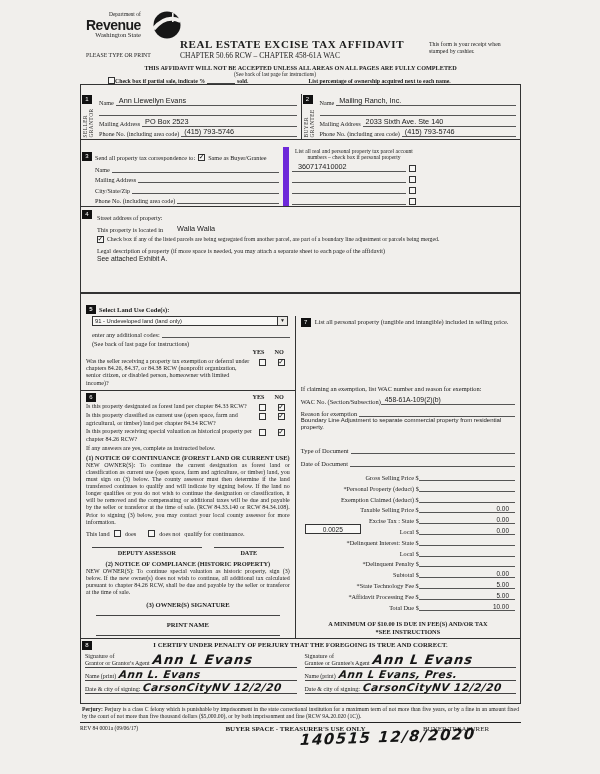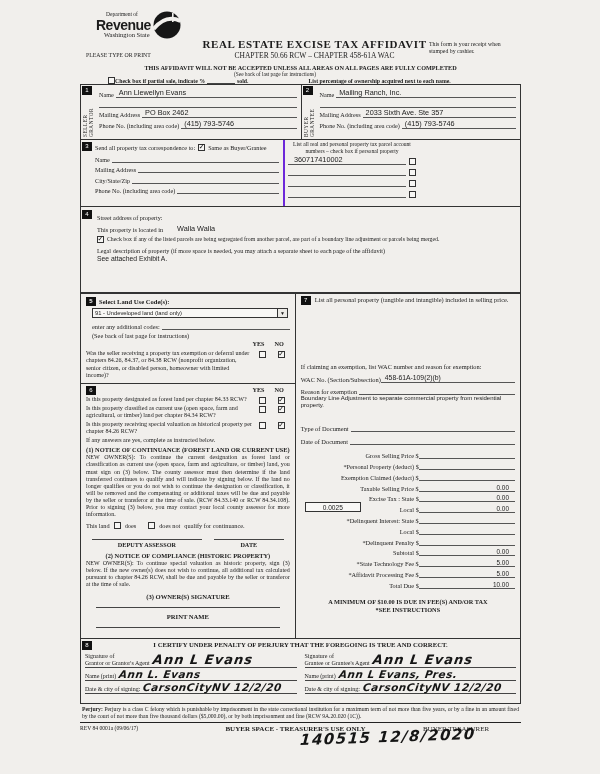--- a/index.html
+++ b/index.html
@@ -25,57 +25,57 @@
   }
   .sans { font-family:"Liberation Sans",sans-serif; }
   .hw {
     font-family:"DejaVu Sans",sans-serif; font-style:italic; font-weight:bold;
     transform:skewX(-8deg); display:inline-block; white-space:nowrap; color:#151515;
   }
   .uline { border-bottom:1px solid #555; }
 
   
   .header { position:relative; height:77px; }
-  .logo-txt { position:absolute; left:16px; top:4px; line-height:1; }
+  .logo-txt { position:absolute; left:6px; top:4px; line-height:1;text-align:right; }
   .logo-dept { font-size:5.5px; margin-left:10px; }
   .logo-rev  { font-size:14px; font-weight:bold; font-family:"Liberation Sans",sans-serif; letter-spacing:-0.5px; }
   .logo-ws   { font-size:6.5px; margin-left:8px; }
   .logo-mark { position:absolute; left:72px; top:2px; }
-  .title-blk { position:absolute; left:100px; right:72px; top:30px; text-align:center; }
+  .title-blk { position:absolute; left:100px; right:72px; top:30px; text-align:left; }
   .main-title { font-size:11px; font-weight:bold; letter-spacing:0.6px; }
   .chapter { font-size:7.5px; margin-top:1px; }
   .receipt { position:absolute; right:0; top:33px; width:92px; font-size:5.8px; line-height:1.25; }
   .please { position:absolute; left:6px; top:44px; font-size:5.8px; }
   .warning { position:absolute; left:0; right:0; top:56px; text-align:center; font-size:6.2px; font-weight:bold; }
   .seeback { position:absolute; left:95px; width:200px; top:63px; text-align:center; font-size:5.3px; }
   .partial-row { position:absolute; left:28px; right:0; top:69px; display:flex; align-items:flex-end; font-size:5.8px; font-weight:bold; }
   .partial-gap { width:28px; border-bottom:1px solid #444; margin:0 2px; }
   .own-note { margin-left:60px; }
 
   
   .bx { border:1px solid #333; background:transparent; }
-  .stack > .bx { margin-top:-1px; }
+  .stack > .bx { margin-top:-1px;align-items:flex-end; }
 
   
   .box12 { display:flex; height:56px; }
   .half { position:relative; width:50%; padding:2px 4px 2px 18px; }
   .half + .half { border-left:1px solid #333; }
   .vlabel { position:absolute; left:1px; top:11px; bottom:2px; display:flex; gap:0; }
   .vlabel span { writing-mode:vertical-rl; transform:rotate(180deg); font-size:5.3px; letter-spacing:0.5px; }
   .half .badge { position:absolute; left:1px; top:1px; }
   .fld { display:flex; align-items:flex-end; height:10.5px; }
   .flbl { white-space:nowrap; font-size:6.2px; padding-right:2px; }
   .fval { flex:1; border-bottom:1px solid #555; font-size:7.3px; font-family:"Liberation Sans",sans-serif; padding:0 0 0 3px; line-height:9px; min-height:9px; }
   .blankline { height:10px; border-bottom:1px solid #555; }
 
   
   .box3 { display:flex; height:68px; }
   .c3a { position:relative; width:46%; padding:2px 4px 2px 14px; }
   .c3a .badge { position:absolute; left:1px; top:2px; }
-  .c3b { width:31%; border-left:2px solid #6d28d9; padding:1px 3px; }
+  .c3b { width:31%; border-left:6px solid #6d28d9; padding:1px 3px; }
   .c3c { width:23%; border-left:1px solid #333; padding:1px 3px; }
   .c3head { font-size:5.6px; text-align:center; line-height:1.2; }
   .prow { display:flex; align-items:flex-end; height:11px; gap:3px; }
   .prow .pline { flex:1; border-bottom:1px solid #555; font-size:7.3px; font-family:"Liberation Sans",sans-serif; line-height:9px; padding-left:6px; }
   .sendrow { display:flex; align-items:center; gap:3px; font-size:6.2px; height:10px; }
 
   
   .box4 { position:relative; height:88px; padding:3px 6px 2px 16px; }
   .box4 .badge { position:absolute; left:1px; top:3px; }
   .srow { display:flex; align-items:flex-end; height:11px; }
@@ -197,41 +197,41 @@
             <span>SELLER</span>
             <span>GRANTOR</span>
           </div>
           <div class="fld">
               <span class="flbl">Name</span>
               <span class="fval">Ann Llewellyn Evans</span>
             </div>
           <div class="blankline"></div>
           <div class="fld">
               <span class="flbl">Mailing Address</span>
-              <span class="fval">PO Box 2462</span>
+              <span class="fval">PO Box 2523</span>
             </div>
           <div class="fld">
               <span class="flbl">Phone No. (including area code)</span>
               <span class="fval">(415) 793-5746</span>
             </div>
         </div>
         <div class="half">
           <span class="badge">2</span>
           <div class="vlabel">
             <span>BUYER</span>
             <span>GRANTEE</span>
           </div>
           <div class="fld">
               <span class="flbl">Name</span>
               <span class="fval">Mailing Ranch, Inc.</span>
             </div>
           <div class="blankline"></div>
           <div class="fld">
               <span class="flbl">Mailing Address</span>
-              <span class="fval">2033 Sixth Ave. Ste 357</span>
+              <span class="fval">2033 Sixth Ave. Ste 140</span>
             </div>
           <div class="fld">
               <span class="flbl">Phone No. (including area code)</span>
               <span class="fval">(415) 793-5746</span>
             </div>
         </div>
       </div>
 
       <div class="bx box3">
         <div class="c3a">

